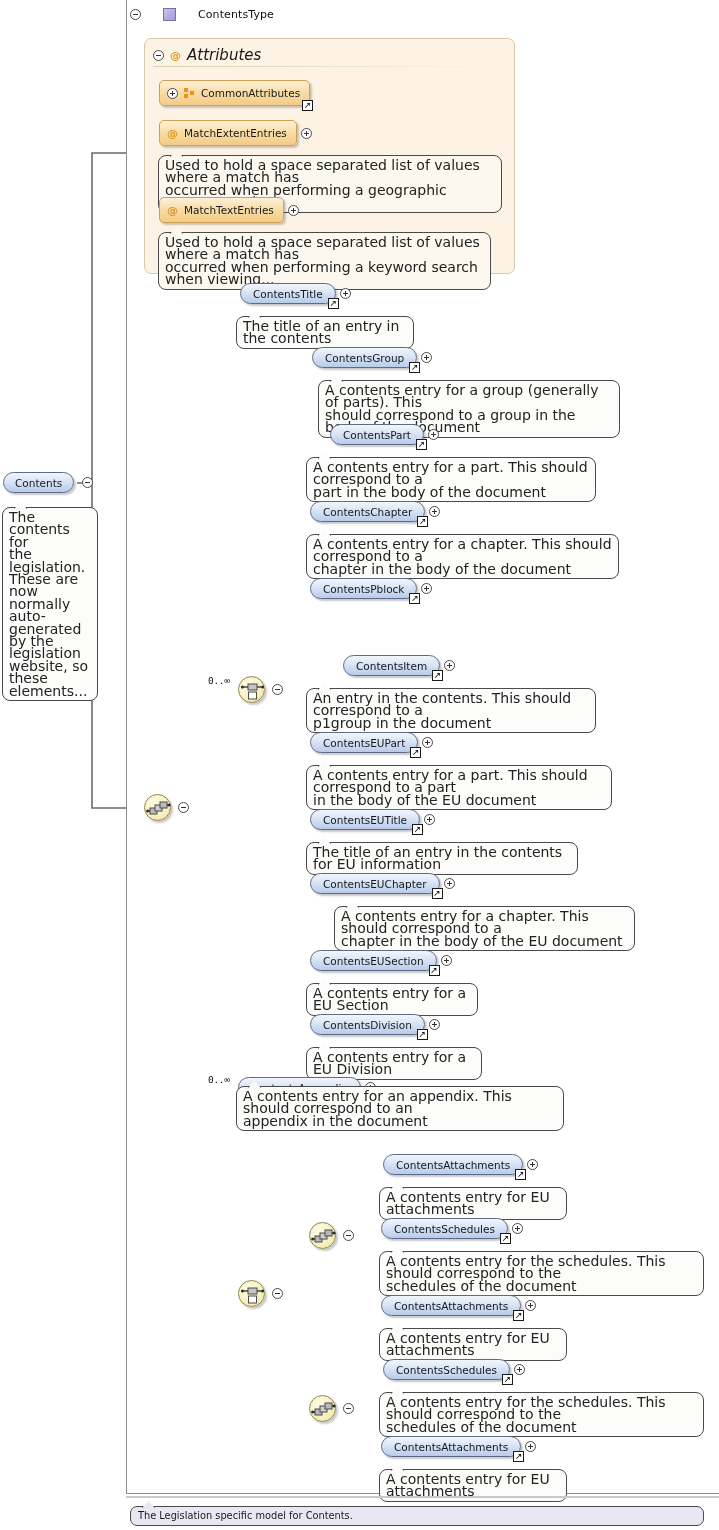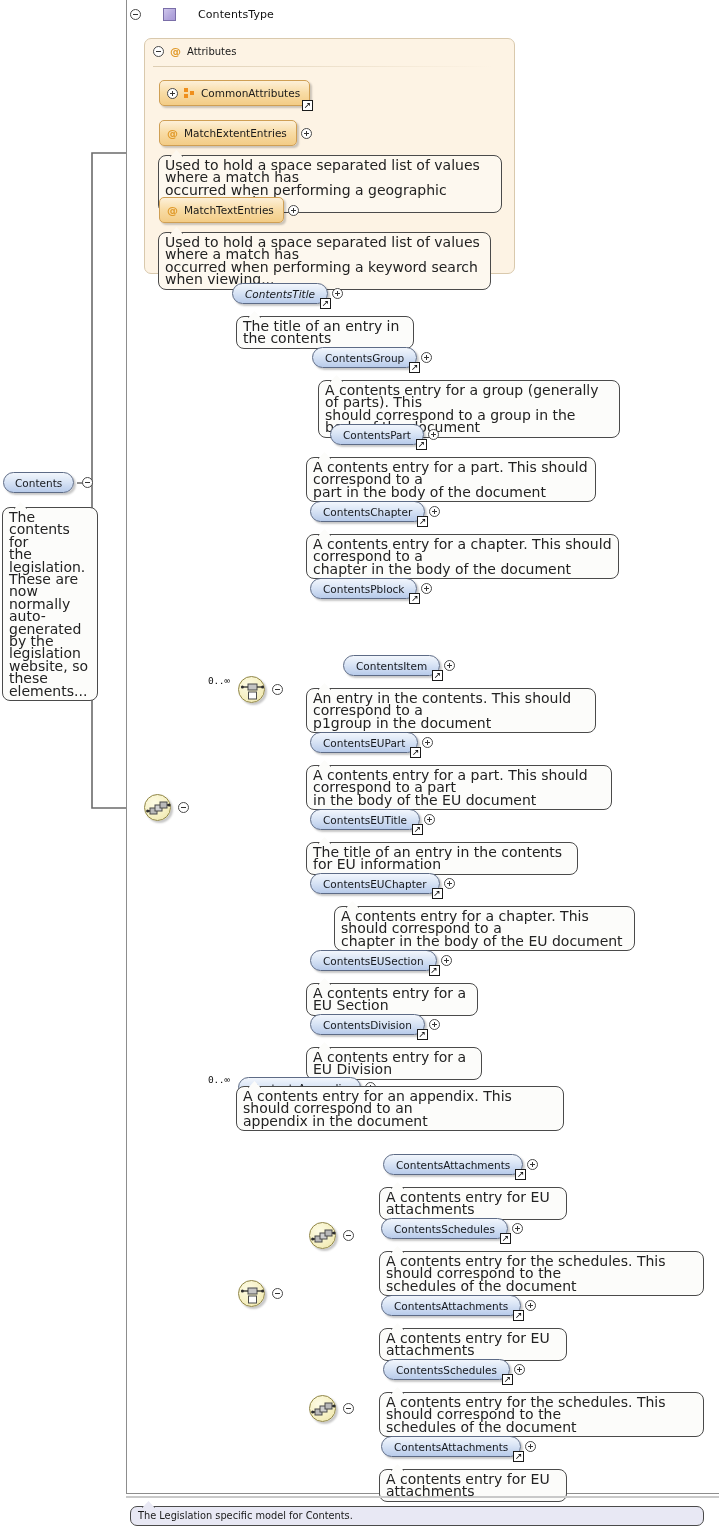--- a/index.html
+++ b/index.html
@@ -47,21 +47,21 @@
   .attr-panel {
     position:absolute; left:144px; top:38px; width:371px; height:236px;
     background:#fdf3e4; border:1px solid #d9c9ad;
     border-radius:7px;
   }
   .attr-head {
     position:absolute; left:8px; top:7px;
     display:flex; align-items:center; gap:6px;
   }
   .at-sym { color:#e09a2b; font-size:11px; font-weight:bold; line-height:1; }
-  .attr-head-label { font-size:10px; color:#1a1a1a; }
+  .attr-head-label { font-size:15px; color:#1a1a1a;font-style:italic; }
   .attr-rule {
     position:absolute; left:8px; top:27px; width:340px; height:1px;
     background:linear-gradient(to right,#ddcdb2,#fdf3e4);
   }
 
   .attr-box {
     position:absolute; height:26px;
     display:flex; align-items:center; gap:6px;
     padding:0 9px 0 7px;
     border:1px solid #cf9f54;
@@ -275,21 +275,21 @@
       <rect x="10" y="10" width="7" height="6" fill="#cfcfcf" stroke="#4a4a4a" stroke-width="1"></rect>
       <rect x="15" y="7" width="7" height="6" fill="#b9b9b9" stroke="#4a4a4a" stroke-width="1"></rect>
       <path d="M 3 16 H 5" stroke="#2e2e2e" stroke-width="1.3"></path>
       <path d="M 22 10 H 24" stroke="#2e2e2e" stroke-width="1.3"></path>
       <circle cx="2.6" cy="16" r="1.5" fill="#2e2e2e"></circle>
       <circle cx="24.2" cy="10" r="1.5" fill="#2e2e2e"></circle>
     </svg>
   </div>
   <div class="comp-toggle" style="left:178px; top:802px;"></div>
 
-  <div class="elem-wrap" style="left:232px; top:283px;font-style:italic;">
+  <div class="elem-wrap" style="left:240px; top:283px;">
     <div class="elem">
       <span>ContentsTitle</span>
       <span class="refarrow">↗</span>
     </div>
     <span class="toggle plus"></span>
   </div>
   <div class="note" style="left:236px; top:316px; width:178px;">The title of an entry in the contents</div>
 
   <div class="card" style="left:208px; top:675px;">0..∞</div>
   <div class="comp" style="left:238px; top:676px;">

